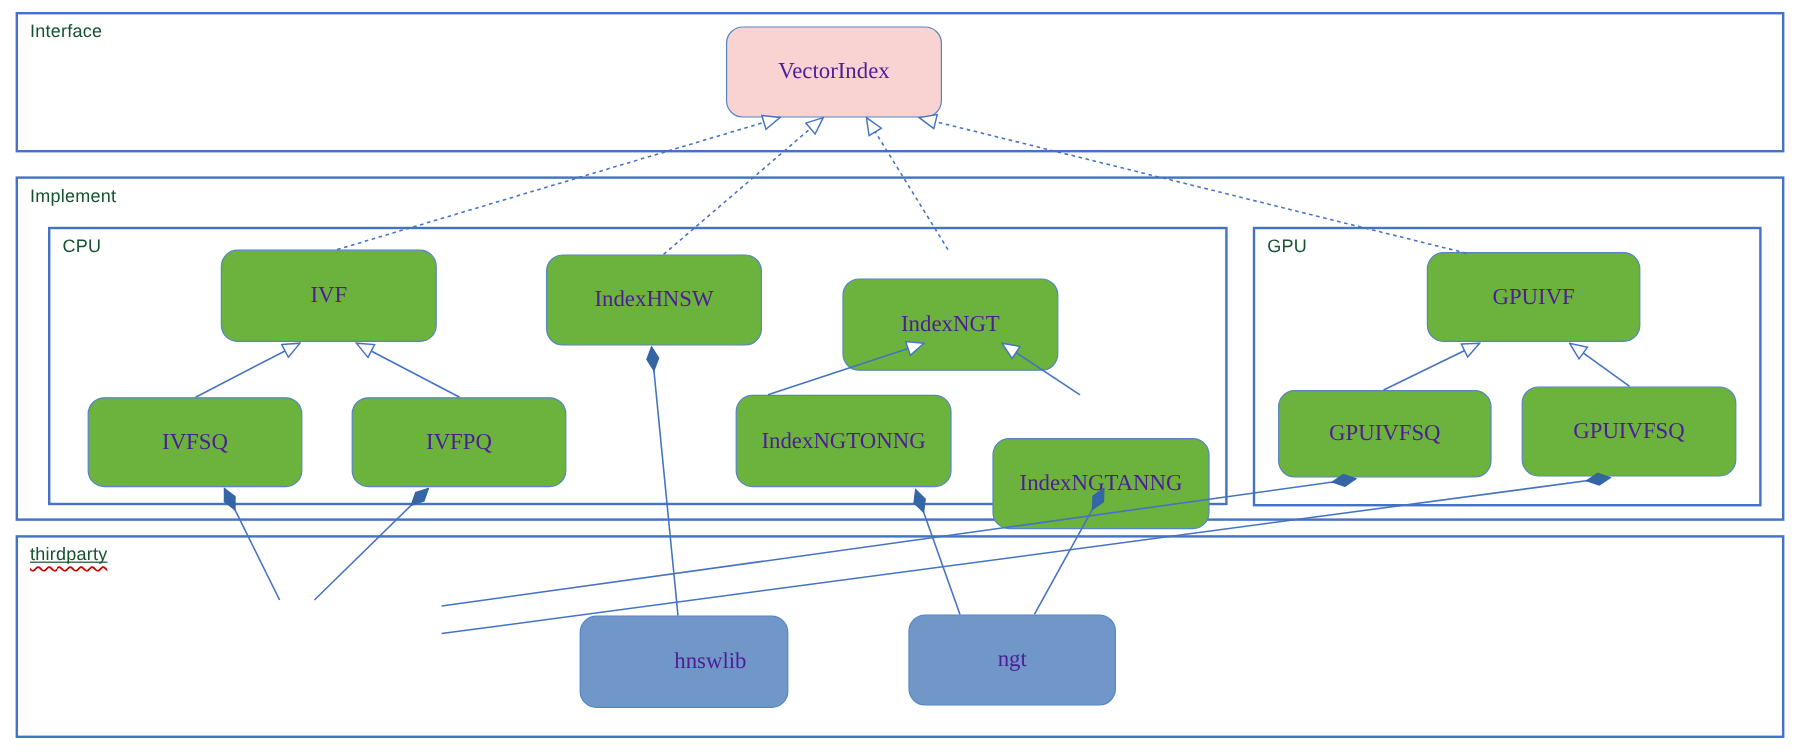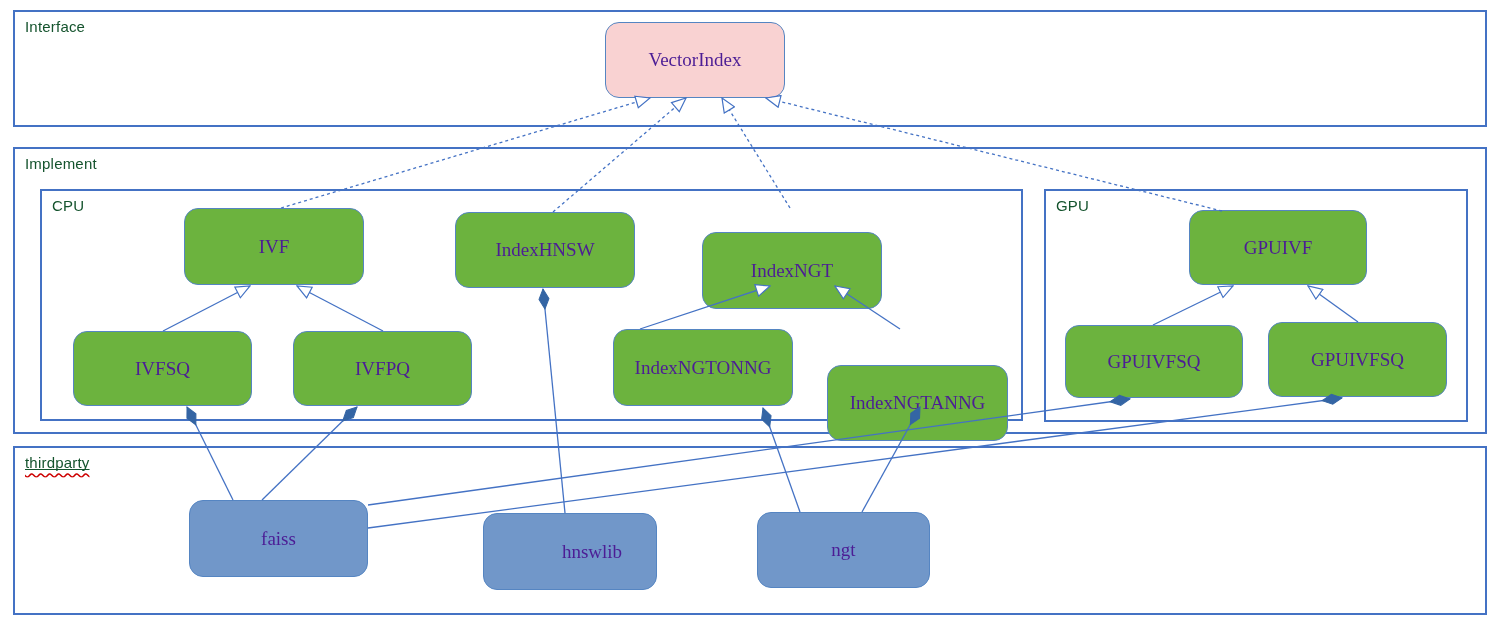--- a/index.html
+++ b/index.html
@@ -119,23 +119,20 @@
   </div>
 
   <div class="node green" style="left:1065px; top:325px; width:178px; height:73px;">
     <span>GPUIVFSQ</span>
   </div>
 
   <div class="node green" style="left:1268px; top:322px; width:179px; height:75px;">
     <span>GPUIVFSQ</span>
   </div>
 
-  <div class="node blue" style="left:189px; top:500px; width:179px; height:77px;">
-    <span>faiss</span>
-  </div>
 
   <div class="node blue" style="left:483px; top:513px; width:174px; height:77px;padding-left:44px;">
     <span>hnswlib</span>
   </div>
 
   <div class="node blue" style="left:757px; top:512px; width:173px; height:76px;">
     <span>ngt</span>
   </div>
 
   <svg class="edges" width="1503" height="628" viewBox="0 0 1503 628">

